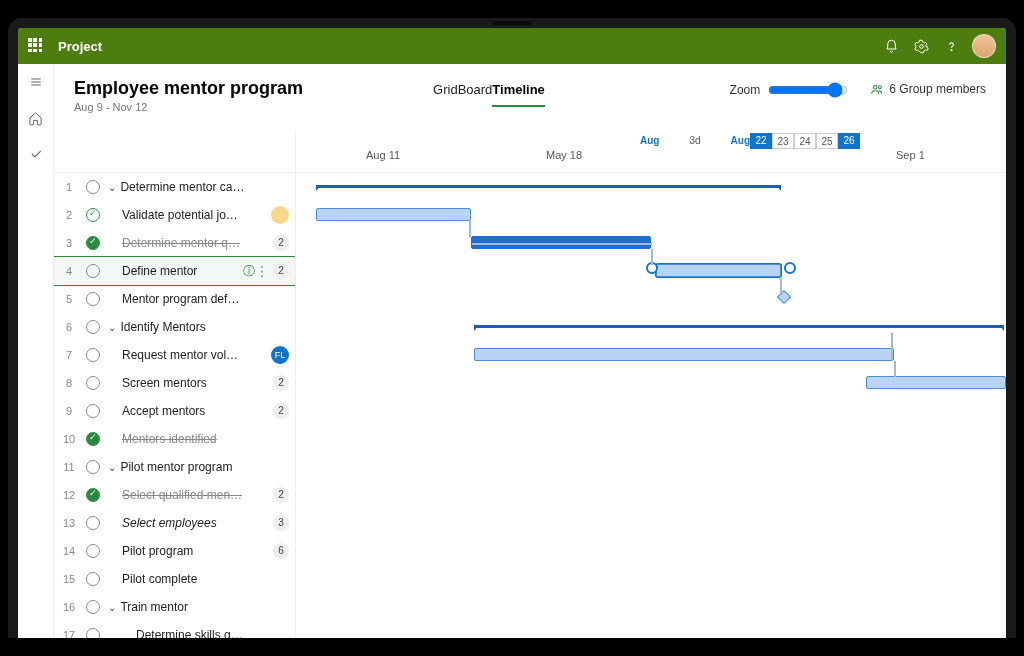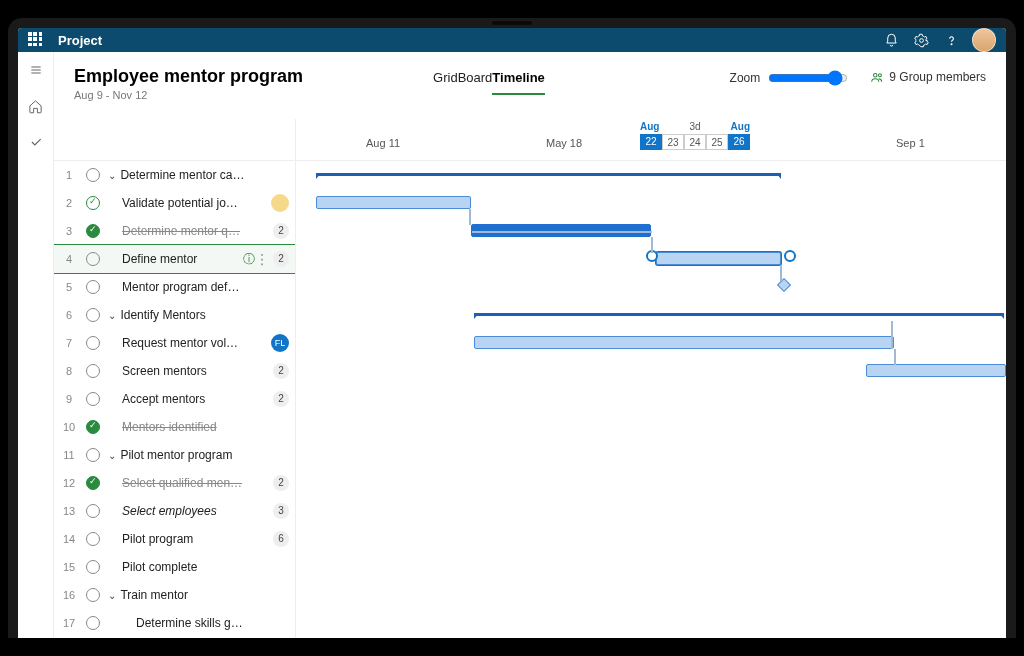--- a/index.html
+++ b/index.html
@@ -1,20 +1,20 @@
 <!DOCTYPE html>
 <html><head>
 <meta charset="utf-8">
 <style>
 * { box-sizing: border-box; margin: 0; padding: 0; font-family: "Segoe UI", sans-serif; }
 body { background: #000; display: flex; align-items: center; justify-content: center; height: 656px; width: 1024px; overflow: hidden; }
 .device { background: #1a1a1a; border-radius: 14px 14px 0 0; width: 1008px; height: 620px; padding: 10px 10px 0 10px; position: relative; }
 .screen { background: #fff; width: 100%; height: 100%; border-radius: 4px 4px 0 0; overflow: hidden; display: flex; flex-direction: column; }
 
-.titlebar { background: #0c4a6e; color: #fff; height: 24px; display: flex; align-items: center; padding: 0 10px; font-size: 13px; }
+.titlebar { background: #4d7c0f; color: #fff; height: 36px; display: flex; align-items: center; padding: 0 10px; font-size: 13px; }
 .waffle { width: 16px; height: 16px; display: grid; grid-template-columns: repeat(3,3.5px); grid-template-rows: repeat(3,3.5px); gap: 1.8px; margin-right: 14px; cursor: pointer; }
 .waffle span { background: #fff; }
 .app-name { font-weight: 600; }
 .titlebar .spacer { flex: 1; }
 .title-icon { width: 30px; height: 30px; display: flex; align-items: center; justify-content: center; cursor: pointer; color: #fff; }
 .avatar { width: 24px; height: 24px; border-radius: 50%; background: linear-gradient(#f0c59c,#d9a56e); border: 1px solid rgba(255,255,255,0.5); margin-left: 6px; }
 
 .body { flex: 1; display: flex; overflow: hidden; }
 .leftrail { width: 36px; border-right: 1px solid #eee; display: flex; flex-direction: column; align-items: center; padding-top: 6px; gap: 12px; }
 .rail-item { width: 24px; height: 24px; display: flex; align-items: center; justify-content: center; color: #666; cursor: pointer; }
@@ -29,21 +29,21 @@
 .view-tab.active { font-weight: 600; border-bottom: 2px solid #2a8a3e; color: #000; }
 .header .spacer { flex: 1; }
 .zoom { display: flex; align-items: center; gap: 8px; font-size: 12px; color: #333; margin-top: 4px; }
 .zoom input[type=range] { width: 80px; }
 .group-members { display: flex; align-items: center; gap: 5px; font-size: 12px; color: #333; margin-left: 22px; margin-top: 4px; cursor: pointer; }
 
 .timeline-header { display: flex; margin-top: 18px; border-bottom: 1px solid #eee; height: 42px; position: relative; }
 .th-left { width: 242px; border-right: 1px solid #eee; }
 .th-right { flex: 1; position: relative; font-size: 11px; color: #555; }
 .th-label { position: absolute; top: 18px; }
-.range-box { position: absolute; top: 2px; display: flex; flex-direction: column; align-items: center; font-size: 10px; }
+.range-box { position: absolute; top: 2px; display: flex; align-items: center; font-size: 10px; }
 .range-labels { display: flex; gap: 30px; color: #1074c8; font-weight: 600; margin-bottom: 2px; }
 .range-labels .mid { color: #555; font-weight: 400; }
 .range-cells { display: flex; }
 .range-cells span { width: 22px; height: 16px; text-align: center; line-height: 16px; font-size: 10px; }
 .range-cells span.sel { background: #1074c8; color: #fff; }
 .range-cells span.norm { background: #fff; border: 1px solid #ccc; color: #555; }
 
 .content { flex: 1; display: flex; overflow: hidden; }
 .tasklist { width: 242px; border-right: 1px solid #eee; font-size: 12px; overflow-y: auto; }
 .task-row { display: flex; align-items: center; height: 28px; padding-left: 6px; position: relative; }
@@ -162,21 +162,21 @@
             <span>Zoom</span>
             <input type="range" min="0" max="100" value="92" style="">
           </div>
           <div class="group-members">
             <svg width="14" height="14" viewBox="0 0 24 24" fill="none" stroke="#2a8a3e" stroke-width="1.8">
                 <circle cx="9" cy="9" r="3"></circle>
                 <path d="M3 20c0-3 3-5 6-5s6 2 6 5"></path>
                 <circle cx="17" cy="9" r="2.5"></circle>
                 <path d="M15 15c2 .2 5 1.5 5 5"></path>
               </svg>
-            <span>9 Group members</span>
+            <span>6 Group members</span>
           </div>
         </div>
 
         <div class="timeline-header">
           <div class="th-left"></div>
           <div class="th-right">
             <div class="th-label" style="left:70px">Aug 11</div>
             <div class="th-label" style="left:250px">May 18</div>
             <div class="th-label" style="left:600px">Sep 1</div>
             <div class="range-box" style="left:344px">

